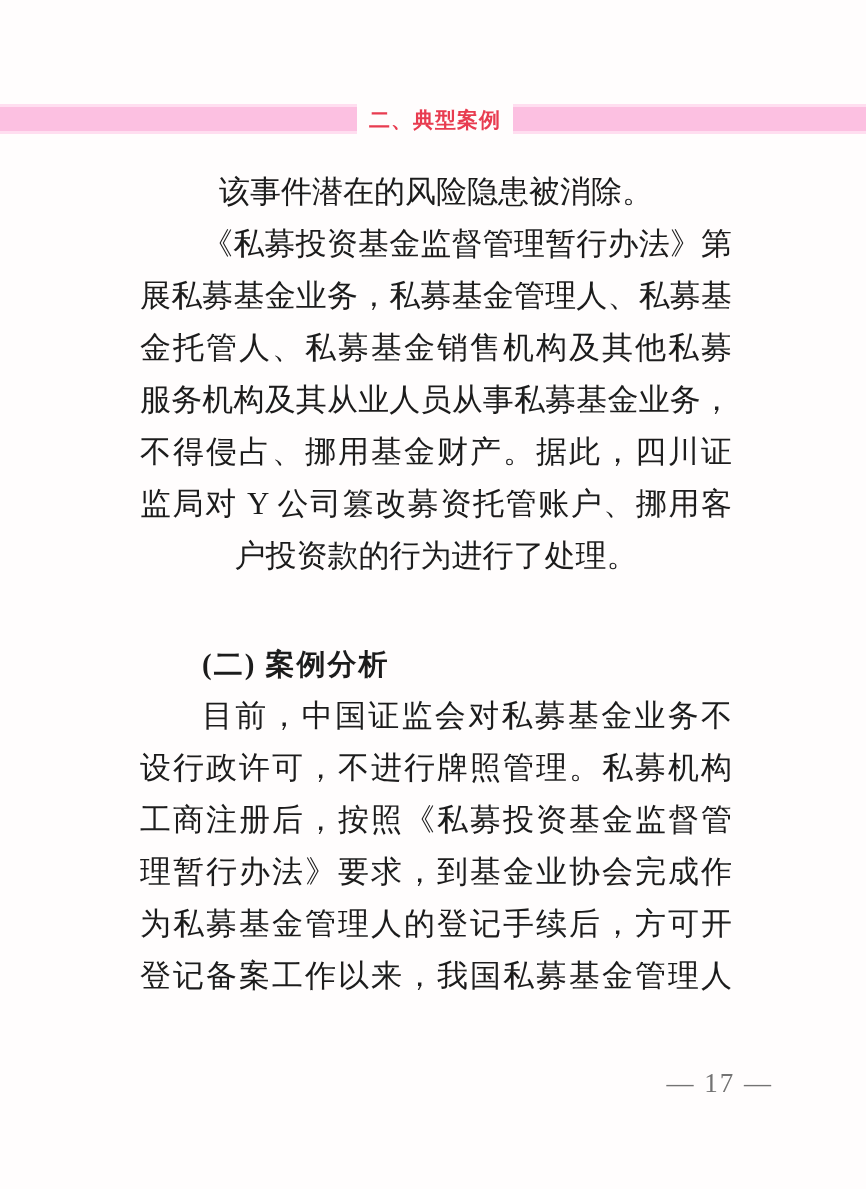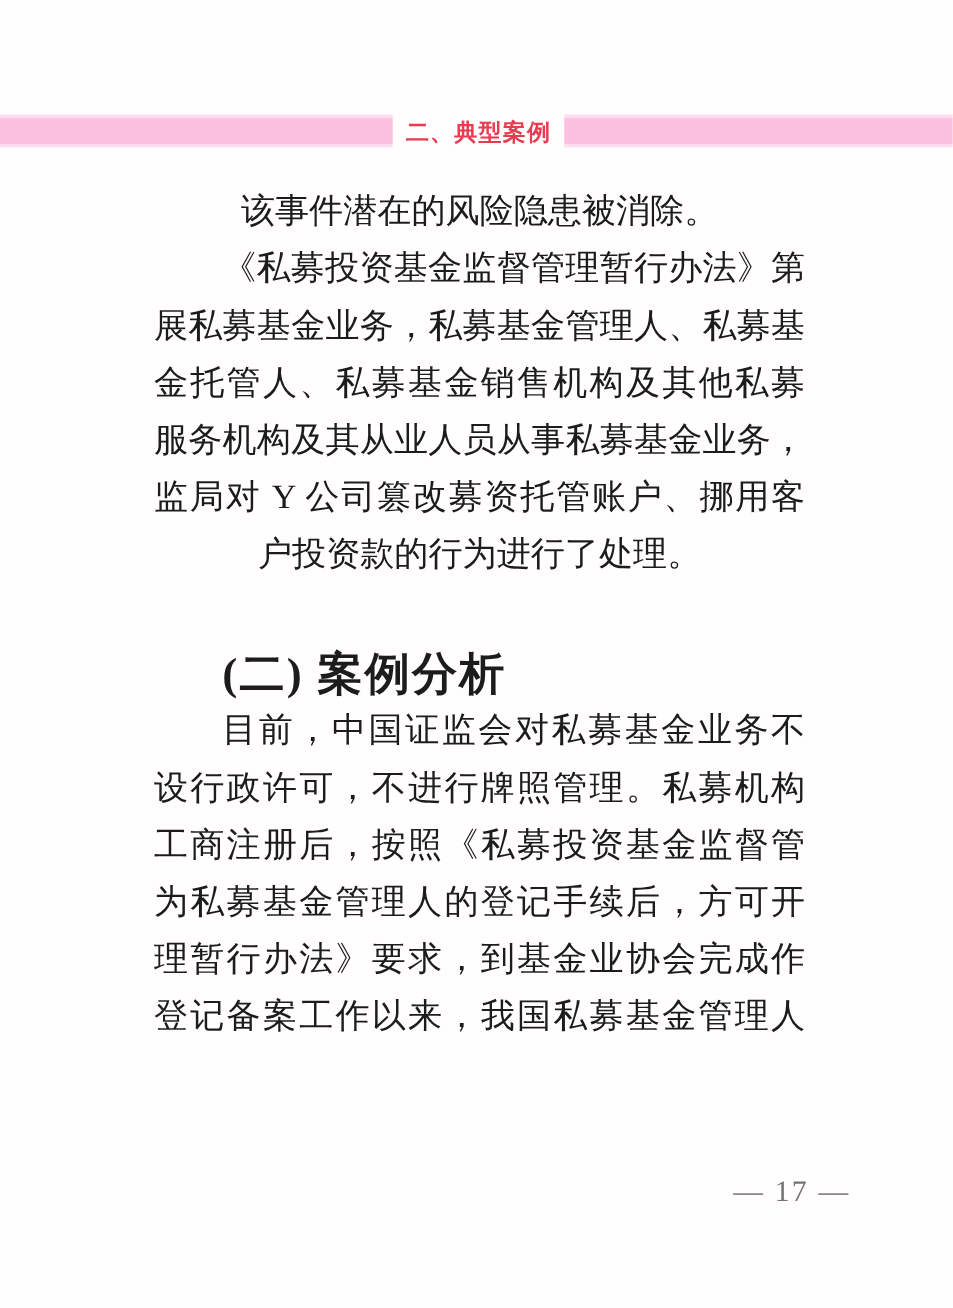--- a/index.html
+++ b/index.html
@@ -76,21 +76,21 @@
     text-justify: inter-character;
   }
   .line.indent {
     padding-left: 62px;
   }
   .heading {
     margin: 56px 0 0 0;
     padding-left: 62px;
     height: 52px;
     line-height: 52px;
-    font-size: 41px;
+    font-size: 29px;
     font-weight: bold;
     letter-spacing: 2px;
   }
 
   
   .page-number {
     position: absolute;
     top: 1068px;
     right: 93px;
     height: 30px;
@@ -114,29 +114,30 @@
     <div class="bar-segment bar-right"></div>
   </div>
 
   <main class="text-column">
     <div id="para1">
         <div class="line">该事件潜在的风险隐患被消除。</div>
         <div class="line indent justify">《私募投资基金监督管理暂行办法》第</div>
         <div class="line justify">展私募基金业务，私募基金管理人、私募基</div>
         <div class="line justify">金托管人、私募基金销售机构及其他私募</div>
         <div class="line justify">服务机构及其从业人员从事私募基金业务，</div>
+        <div class="line justify">不得侵占、挪用基金财产。据此，四川证</div>
         <div class="line justify">监局对 Y 公司篡改募资托管账户、挪用客</div>
         <div class="line">户投资款的行为进行了处理。</div>
       </div>
     <h2 class="heading">(二) 案例分析</h2>
     <div id="para2">
         <div class="line indent justify">目前，中国证监会对私募基金业务不</div>
         <div class="line justify">设行政许可，不进行牌照管理。私募机构</div>
         <div class="line justify">工商注册后，按照《私募投资基金监督管</div>
+        <div class="line justify">理暂行办法》要求，到基金业协会完成作</div>
         <div class="line justify">为私募基金管理人的登记手续后，方可开</div>
-        <div class="line justify">理暂行办法》要求，到基金业协会完成作</div>
         <div class="line justify">登记备案工作以来，我国私募基金管理人</div>
       </div>
   </main>
 
   <div class="page-number">— 17 —</div>
 
 </div>
 
 </body></html>

